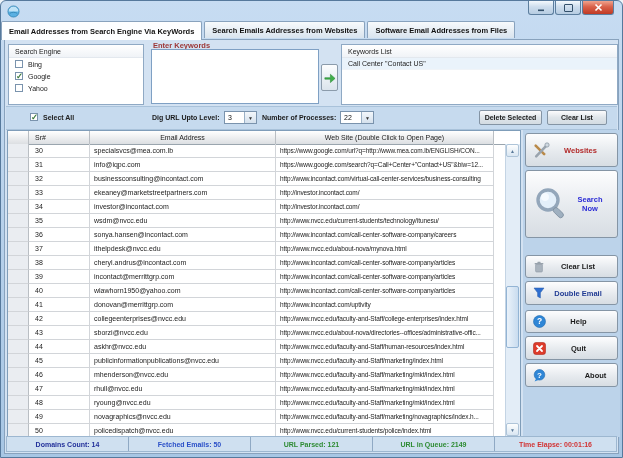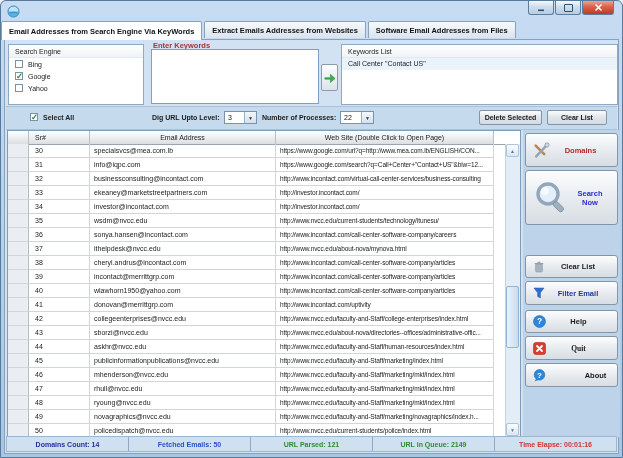--- a/index.html
+++ b/index.html
@@ -90,21 +90,21 @@
           </svg>
         </div>
     </div>
   </div>
 
   <div class="tabstrip">
     <div class="tab active">
         <span>Email Addresses from Search Engine Via KeyWords</span>
       </div>
     <div class="tab">
-        <span>Extract Emails Addresses from Websites</span>
+        <span>Search Emails Addresses from Websites</span>
       </div>
     <div class="tab">
         <span>Software Email Addresses from Files</span>
       </div>
   </div>
 
   <div class="content">
 
     <div class="panel" style="left:3px;top:4px;width:136px;height:61px;">
       <div class="panel-head">Search Engine</div>
@@ -299,24 +299,24 @@
     <div class="sidebar">
 
       <div class="side-btn" style="top:3px;height:34px;">
         <span class="ic">
           <svg width="17" height="17" viewBox="0 0 16 16">
             <path d="M2.5 3.5l8 8" stroke="#b98a4a" stroke-width="2.4" stroke-linecap="round"></path>
             <path d="M13.5 2.5L3 13.5" stroke="#9aa4ae" stroke-width="2.4" stroke-linecap="round"></path>
             <circle cx="13.2" cy="2.8" r="2" fill="#cfd8e0" stroke="#8a96a2" stroke-width="0.7"></circle>
           </svg>
         </span>
-        <span class="lbl" style="color: rgb(178, 42, 42);">Domains</span>
-      </div>
-
-      <div class="side-btn" style="top:40px;height:55px;">
+        <span class="lbl" style="color: rgb(178, 42, 42);">Websites</span>
+      </div>
+
+      <div class="side-btn" style="top:40px;height:68px;">
         <span class="ic">
           <svg width="36" height="36" viewBox="0 0 36 36">
             <circle cx="15" cy="14" r="10" fill="#e3effa" stroke="#93a6ba" stroke-width="3.4"></circle>
             <circle cx="12" cy="11" r="4" fill="#f6fbff" opacity="0.9"></circle>
             <rect x="23" y="20.5" width="12" height="5.4" rx="2.7" transform="rotate(45 23 20.5)" fill="#9fb0c0" stroke="#7c8d9d" stroke-width="0.8"></rect>
           </svg>
         </span>
         <span class="lbl" style="color: rgb(43, 43, 214);">Search Now</span>
       </div>
 
@@ -331,34 +331,34 @@
         </span>
         <span class="lbl" style="color: rgb(26, 26, 26);">Clear List</span>
       </div>
 
       <div class="side-btn" style="top:151px;height:24px;">
         <span class="ic">
           <svg width="12" height="12" viewBox="0 0 12 12">
             <path d="M1 1h10L7.4 5.8V11l-2.8-1.6V5.8z" fill="#2f6fd0" stroke="#245aa8" stroke-width="0.5"></path>
           </svg>
         </span>
-        <span class="lbl" style="color: rgb(31, 58, 147);">Filter Email</span>
+        <span class="lbl" style="color: rgb(31, 58, 147);">Double Email</span>
       </div>
 
       <div class="side-btn" style="top:180px;height:23px;">
         <span class="ic">
           <svg width="13" height="13" viewBox="0 0 13 13">
             <circle cx="6.5" cy="6.5" r="6" fill="#2f86d6" stroke="#1f6ab0" stroke-width="0.6"></circle>
             <text x="6.5" y="9.4" font-size="8.5" fill="#fff" text-anchor="middle" font-weight="bold" font-family="Liberation Sans, sans-serif">?</text>
           </svg>
         </span>
         <span class="lbl" style="color: rgb(26, 26, 26);">Help</span>
       </div>
 
-      <div class="side-btn" style="top:206px;height:24px;font-family:Liberation Serif, serif;">
+      <div class="side-btn" style="top:206px;height:24px;">
         <span class="ic">
           <svg width="13" height="13" viewBox="0 0 13 13">
             <rect x="0.5" y="0.5" width="12" height="12" rx="2.5" fill="#dd3b2b" stroke="#b02a1c" stroke-width="0.6"></rect>
             <path d="M4 4l5 5M9 4l-5 5" stroke="#fff" stroke-width="1.8" stroke-linecap="round"></path>
           </svg>
         </span>
         <span class="lbl" style="color: rgb(26, 26, 26);">Quit</span>
       </div>
 
       <div class="side-btn" style="top:233px;height:24px;">

